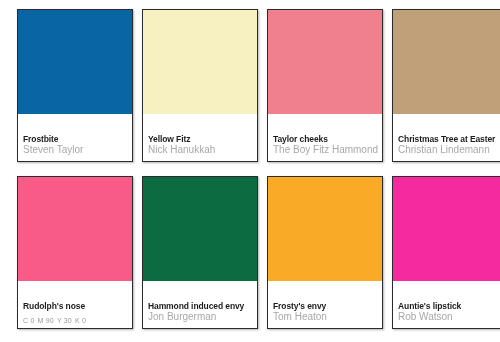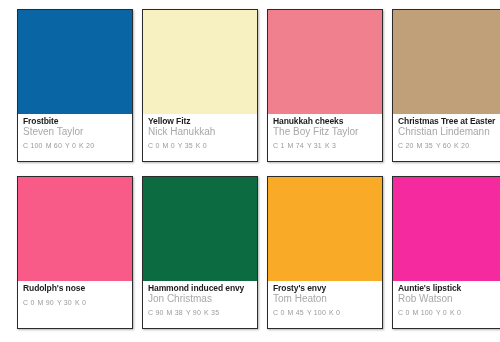--- a/index.html
+++ b/index.html
@@ -34,21 +34,21 @@
     box-shadow: 1px 1px 2px rgba(0,0,0,0.30);
     overflow: hidden;
   }
   .swatch-color {
     flex: 0 0 104px;
     width: 100%;
   }
   .swatch-info {
     flex: 1 1 auto;
     background: #ffffff;
-    padding: 2px 5px 0 5px;
+    padding: 20px 5px 0 5px;
     box-sizing: border-box;
   }
   .swatch-name {
     font-size: 8.5px;
     font-weight: bold;
     color: #1c1c1c;
     letter-spacing: -0.1px;
     line-height: 11px;
     white-space: nowrap;
   }
@@ -93,22 +93,22 @@
     <div class="swatch-info">
       <div class="swatch-name">Yellow Fitz</div>
       <div class="swatch-author">Nick Hanukkah</div>
       <div class="swatch-cmyk"><span class="ch">C 0</span><span class="sep"></span><span class="ch">M 0</span><span class="sep"></span><span class="ch">Y 35</span><span class="sep"></span><span class="ch">K 0</span></div>
     </div>
   </div>
 
   <div class="swatch-card">
     <div class="swatch-color" style="background: rgb(241, 128, 143);"></div>
     <div class="swatch-info">
-      <div class="swatch-name">Hanukkah cheeks</div>
-      <div class="swatch-author">The Boy Fitz Taylor</div>
+      <div class="swatch-name">Taylor cheeks</div>
+      <div class="swatch-author">The Boy Fitz Hammond</div>
       <div class="swatch-cmyk"><span class="ch">C 1</span><span class="sep"></span><span class="ch">M 74</span><span class="sep"></span><span class="ch">Y 31</span><span class="sep"></span><span class="ch">K 3</span></div>
     </div>
   </div>
 
   <div class="swatch-card">
     <div class="swatch-color" style="background: rgb(191, 160, 120);"></div>
     <div class="swatch-info">
       <div class="swatch-name">Christmas Tree at Easter</div>
       <div class="swatch-author">Christian Lindemann</div>
       <div class="swatch-cmyk"><span class="ch">C 20</span><span class="sep"></span><span class="ch">M 35</span><span class="sep"></span><span class="ch">Y 60</span><span class="sep"></span><span class="ch">K 20</span></div>
@@ -120,21 +120,21 @@
     <div class="swatch-info">
       <div class="swatch-name">Rudolph's nose</div>
       <div class="swatch-cmyk"><span class="ch">C 0</span><span class="sep"></span><span class="ch">M 90</span><span class="sep"></span><span class="ch">Y 30</span><span class="sep"></span><span class="ch">K 0</span></div>
     </div>
   </div>
 
   <div class="swatch-card">
     <div class="swatch-color" style="background: rgb(13, 107, 66);"></div>
     <div class="swatch-info">
       <div class="swatch-name">Hammond induced envy</div>
-      <div class="swatch-author">Jon Christmas</div>
+      <div class="swatch-author">Jon Burgerman</div>
       <div class="swatch-cmyk"><span class="ch">C 90</span><span class="sep"></span><span class="ch">M 38</span><span class="sep"></span><span class="ch">Y 90</span><span class="sep"></span><span class="ch">K 35</span></div>
     </div>
   </div>
 
   <div class="swatch-card">
     <div class="swatch-color" style="background: rgb(249, 170, 38);"></div>
     <div class="swatch-info">
       <div class="swatch-name">Frosty's envy</div>
       <div class="swatch-author">Tom Heaton</div>
       <div class="swatch-cmyk"><span class="ch">C 0</span><span class="sep"></span><span class="ch">M 45</span><span class="sep"></span><span class="ch">Y 100</span><span class="sep"></span><span class="ch">K 0</span></div>

